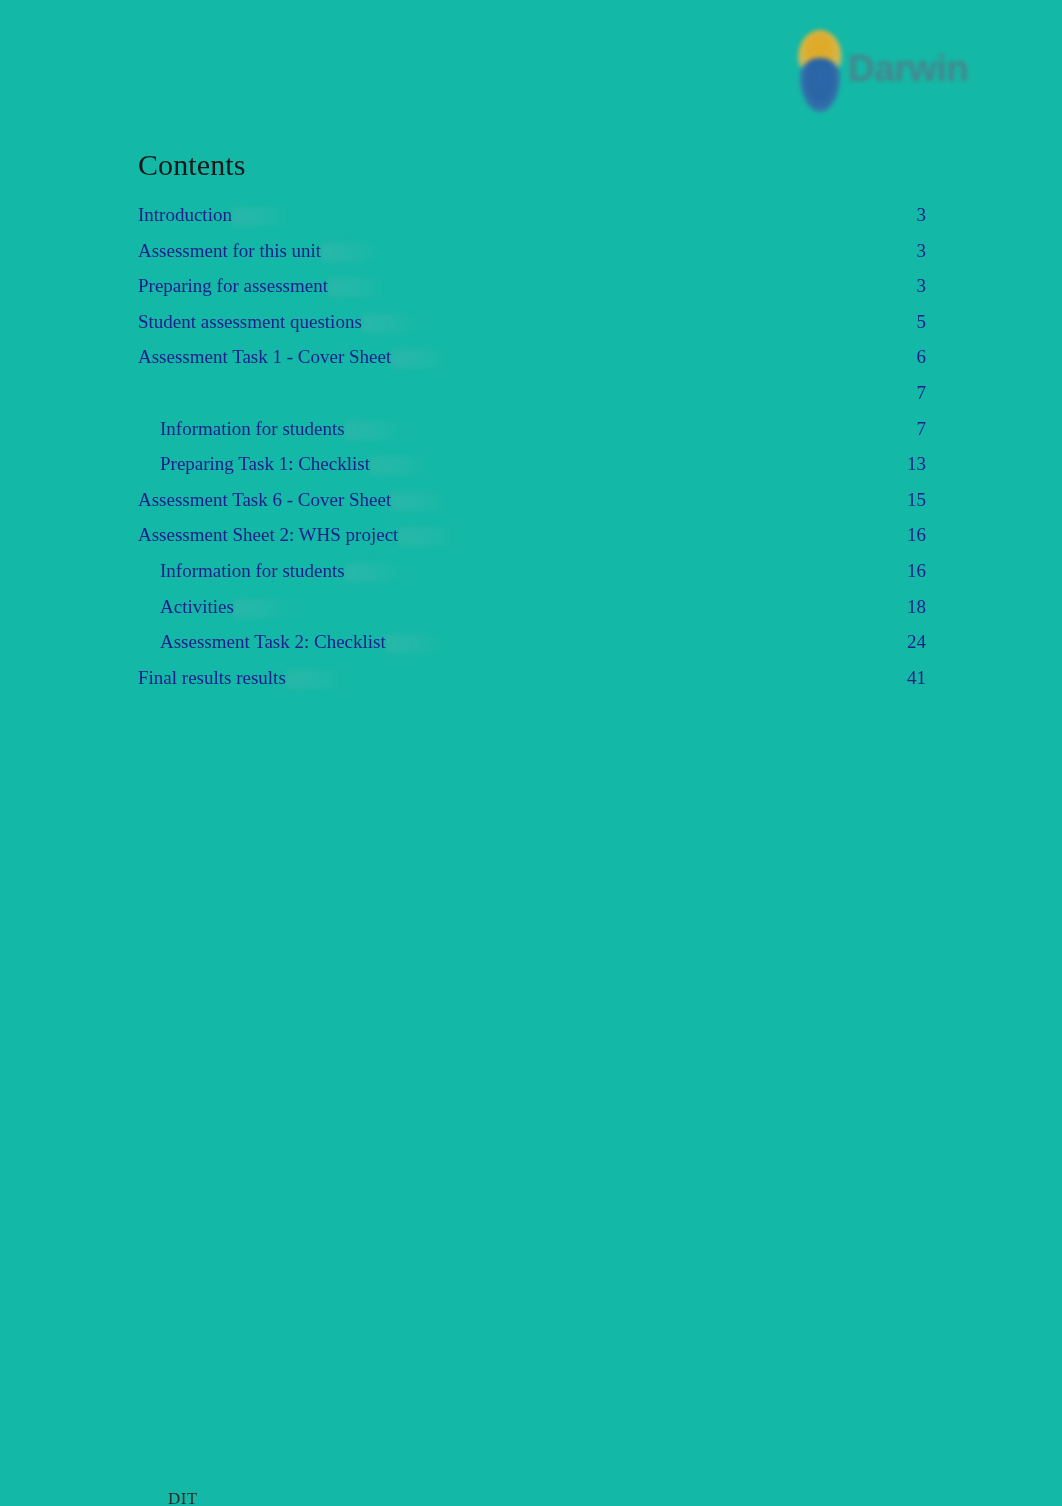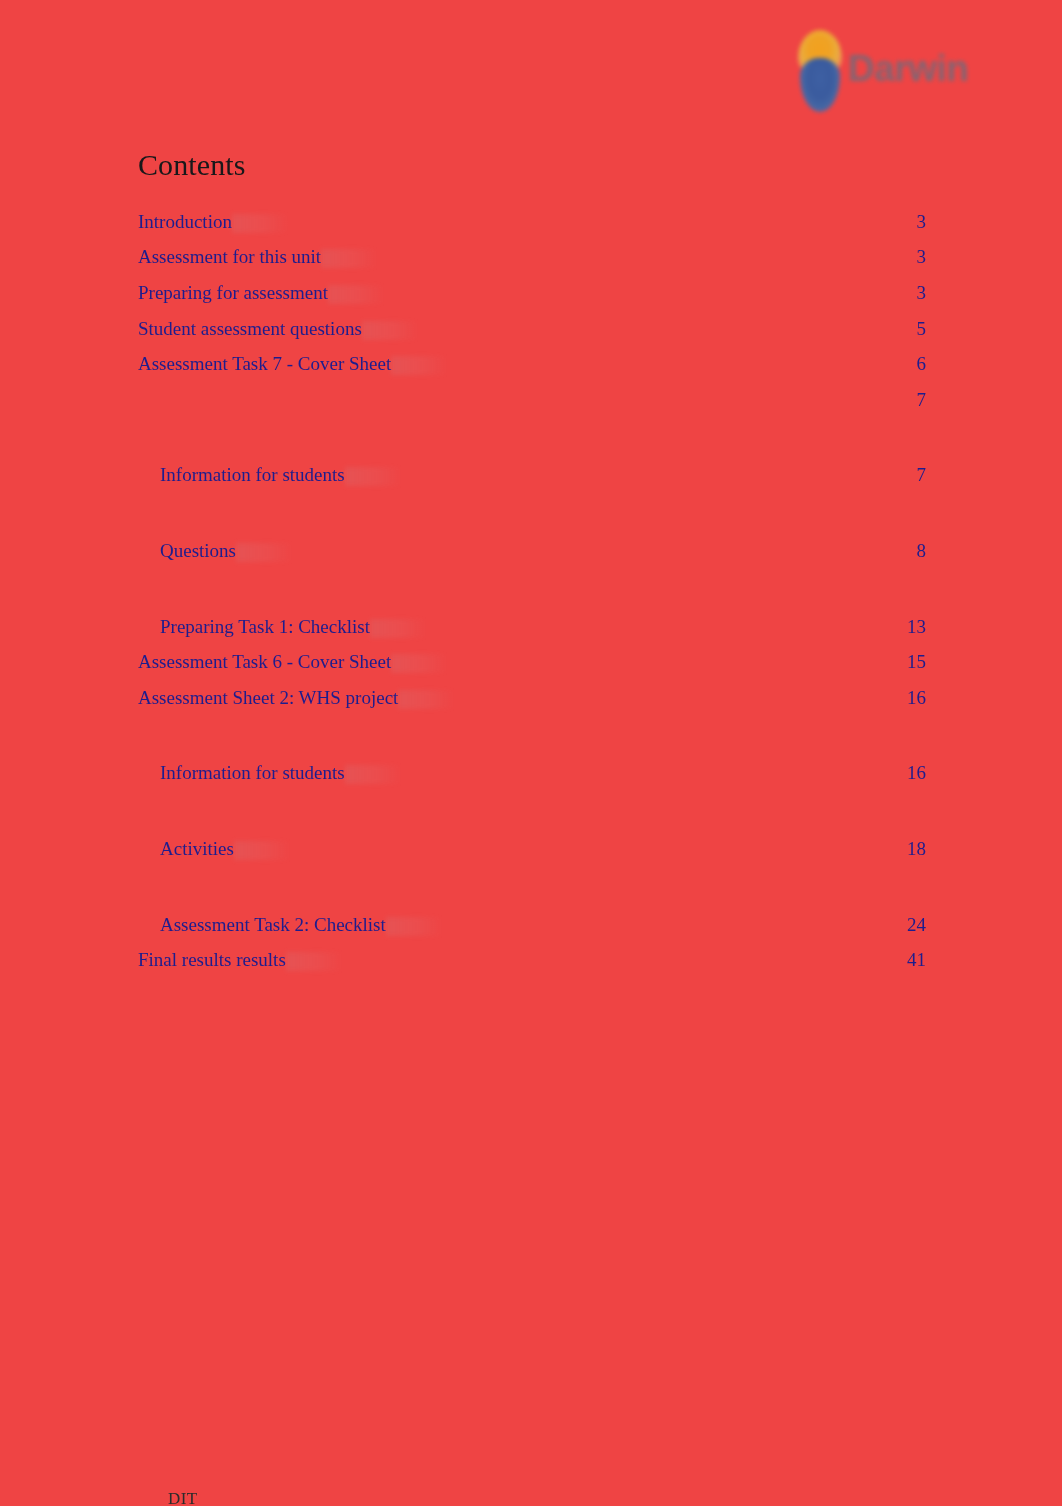--- a/index.html
+++ b/index.html
@@ -9,21 +9,21 @@
     background: #ffffff;
   }
   body {
     font-family: "Liberation Serif", "DejaVu Serif", serif;
     -webkit-font-smoothing: antialiased;
   }
   .page {
     position: relative;
     width: 1062px;
     height: 1506px;
-    background: #ef4444;
+    background: #14b8a6;
     overflow: hidden;
   }
 
   
   .logo-block {
     position: absolute;
     left: 790px;
     top: 26px;
     width: 210px;
     height: 100px;
@@ -95,28 +95,27 @@
   
   .toc {
     position: absolute;
     left: 138px;
     top: 204px;
     width: 788px;
   }
   .toc-row {
     position: relative;
     display: flex;
-    align-items: center;
+    align-items: flex-start;
     height: 35.6px;
     font-size: 19px;
     color: #1d1d8e;
   }
   .toc-row.level-2 {
     padding-left: 22px;
-    margin-top: 40px;
   }
   .toc-label {
     position: relative;
     white-space: nowrap;
     color: #1d1d8e;
   }
   
   .toc-label::after {
     content: "";
     position: absolute;
@@ -183,39 +182,34 @@
         <span class="toc-label">Preparing for assessment</span>
         <span class="toc-fill"></span>
         <span class="toc-page">3</span>
       </div>
       <div class="toc-row">
         <span class="toc-label">Student assessment questions</span>
         <span class="toc-fill"></span>
         <span class="toc-page">5</span>
       </div>
       <div class="toc-row">
-        <span class="toc-label">Assessment Task 7 - Cover Sheet</span>
+        <span class="toc-label">Assessment Task 1 - Cover Sheet</span>
         <span class="toc-fill"></span>
         <span class="toc-page">6</span>
       </div>
       <div class="toc-row">
         <span class="toc-fill"></span>
         <span class="toc-page">7</span>
       </div>
       <div class="toc-row level-2">
         <span class="toc-label">Information for students</span>
         <span class="toc-fill"></span>
         <span class="toc-page">7</span>
       </div>
       <div class="toc-row level-2">
-        <span class="toc-label">Questions</span>
-        <span class="toc-fill"></span>
-        <span class="toc-page">8</span>
-      </div>
-      <div class="toc-row level-2">
         <span class="toc-label">Preparing Task 1: Checklist</span>
         <span class="toc-fill"></span>
         <span class="toc-page">13</span>
       </div>
       <div class="toc-row">
         <span class="toc-label">Assessment Task 6 - Cover Sheet</span>
         <span class="toc-fill"></span>
         <span class="toc-page">15</span>
       </div>
       <div class="toc-row">

